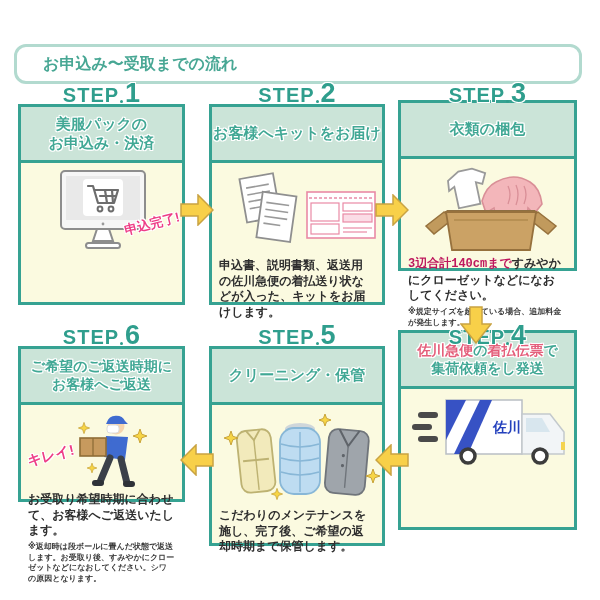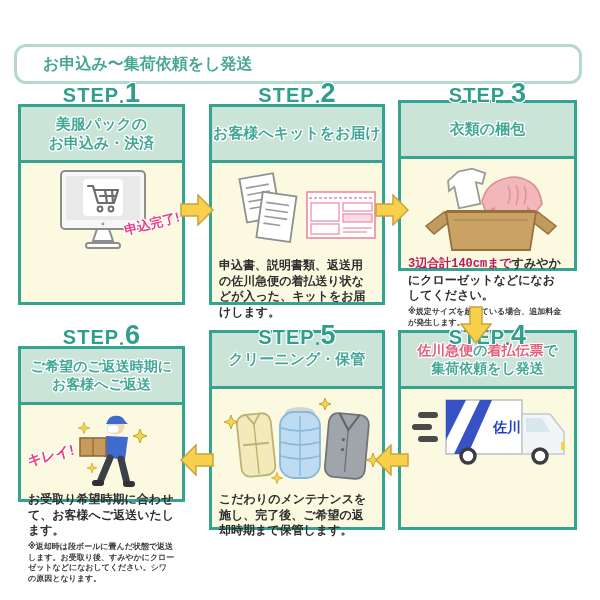--- a/index.html
+++ b/index.html
@@ -30,21 +30,21 @@
   .hl{color:#be185d;font-family:Liberation Mono, monospace;}
   .note{font-size:8px;color:#3a3a3a;font-weight:bold;line-height:1.35;margin-top:3px;}
   .badge{position:absolute;color:#ee3d86;font-weight:bold;font-size:13px;transform:rotate(-14deg);white-space:nowrap;
          text-shadow:-1px -1px 0 #fff,1px -1px 0 #fff,-1px 1px 0 #fff,1px 1px 0 #fff;}
   .arrow{position:absolute;z-index:3;}
 </style>
 </head>
 <body>
 
 <div class="banner">
-  <span class="banner-title">お申込み〜集荷依頼をし発送</span>
+  <span class="banner-title">お申込み〜受取までの流れ</span>
 </div>
 
 <div class="col" style="left:18px;top:80px;width:167px;">
   <div class="step-label">
     <span class="step-word">STEP</span>
     <span class="step-dot"></span>
     <span class="step-num">1</span>
   </div>
   <div class="box" style="top:24px;height:201px;">
     <div class="box-header">
@@ -183,21 +183,21 @@
     </div>
   </div>
 </div>
 
 <div class="col" style="left:209px;top:322px;width:176px;">
   <div class="step-label">
     <span class="step-word">STEP</span>
     <span class="step-dot"></span>
     <span class="step-num">5</span>
   </div>
-  <div class="box" style="top:8px;height:200px;">
+  <div class="box" style="top:24px;height:200px;">
     <div class="box-header">
       <span class="box-title">クリーニング・保管</span>
     </div>
     <div class="box-body">
       <svg class="illus" width="162" height="94" viewBox="0 0 162 94">
         <g transform="rotate(-6 37 50)">
           <rect x="20" y="20" width="34" height="62" rx="9" fill="#f2eabb" stroke="#bdb272" stroke-width="1.8"></rect>
           <path d="M30,20 l7,10 7,-10" fill="none" stroke="#bdb272" stroke-width="1.8"></path>
           <line x1="24" y1="50" x2="50" y2="50" stroke="#bdb272" stroke-width="2"></line>
           <line x1="37" y1="30" x2="37" y2="80" stroke="#bdb272" stroke-width="1.4"></line>

